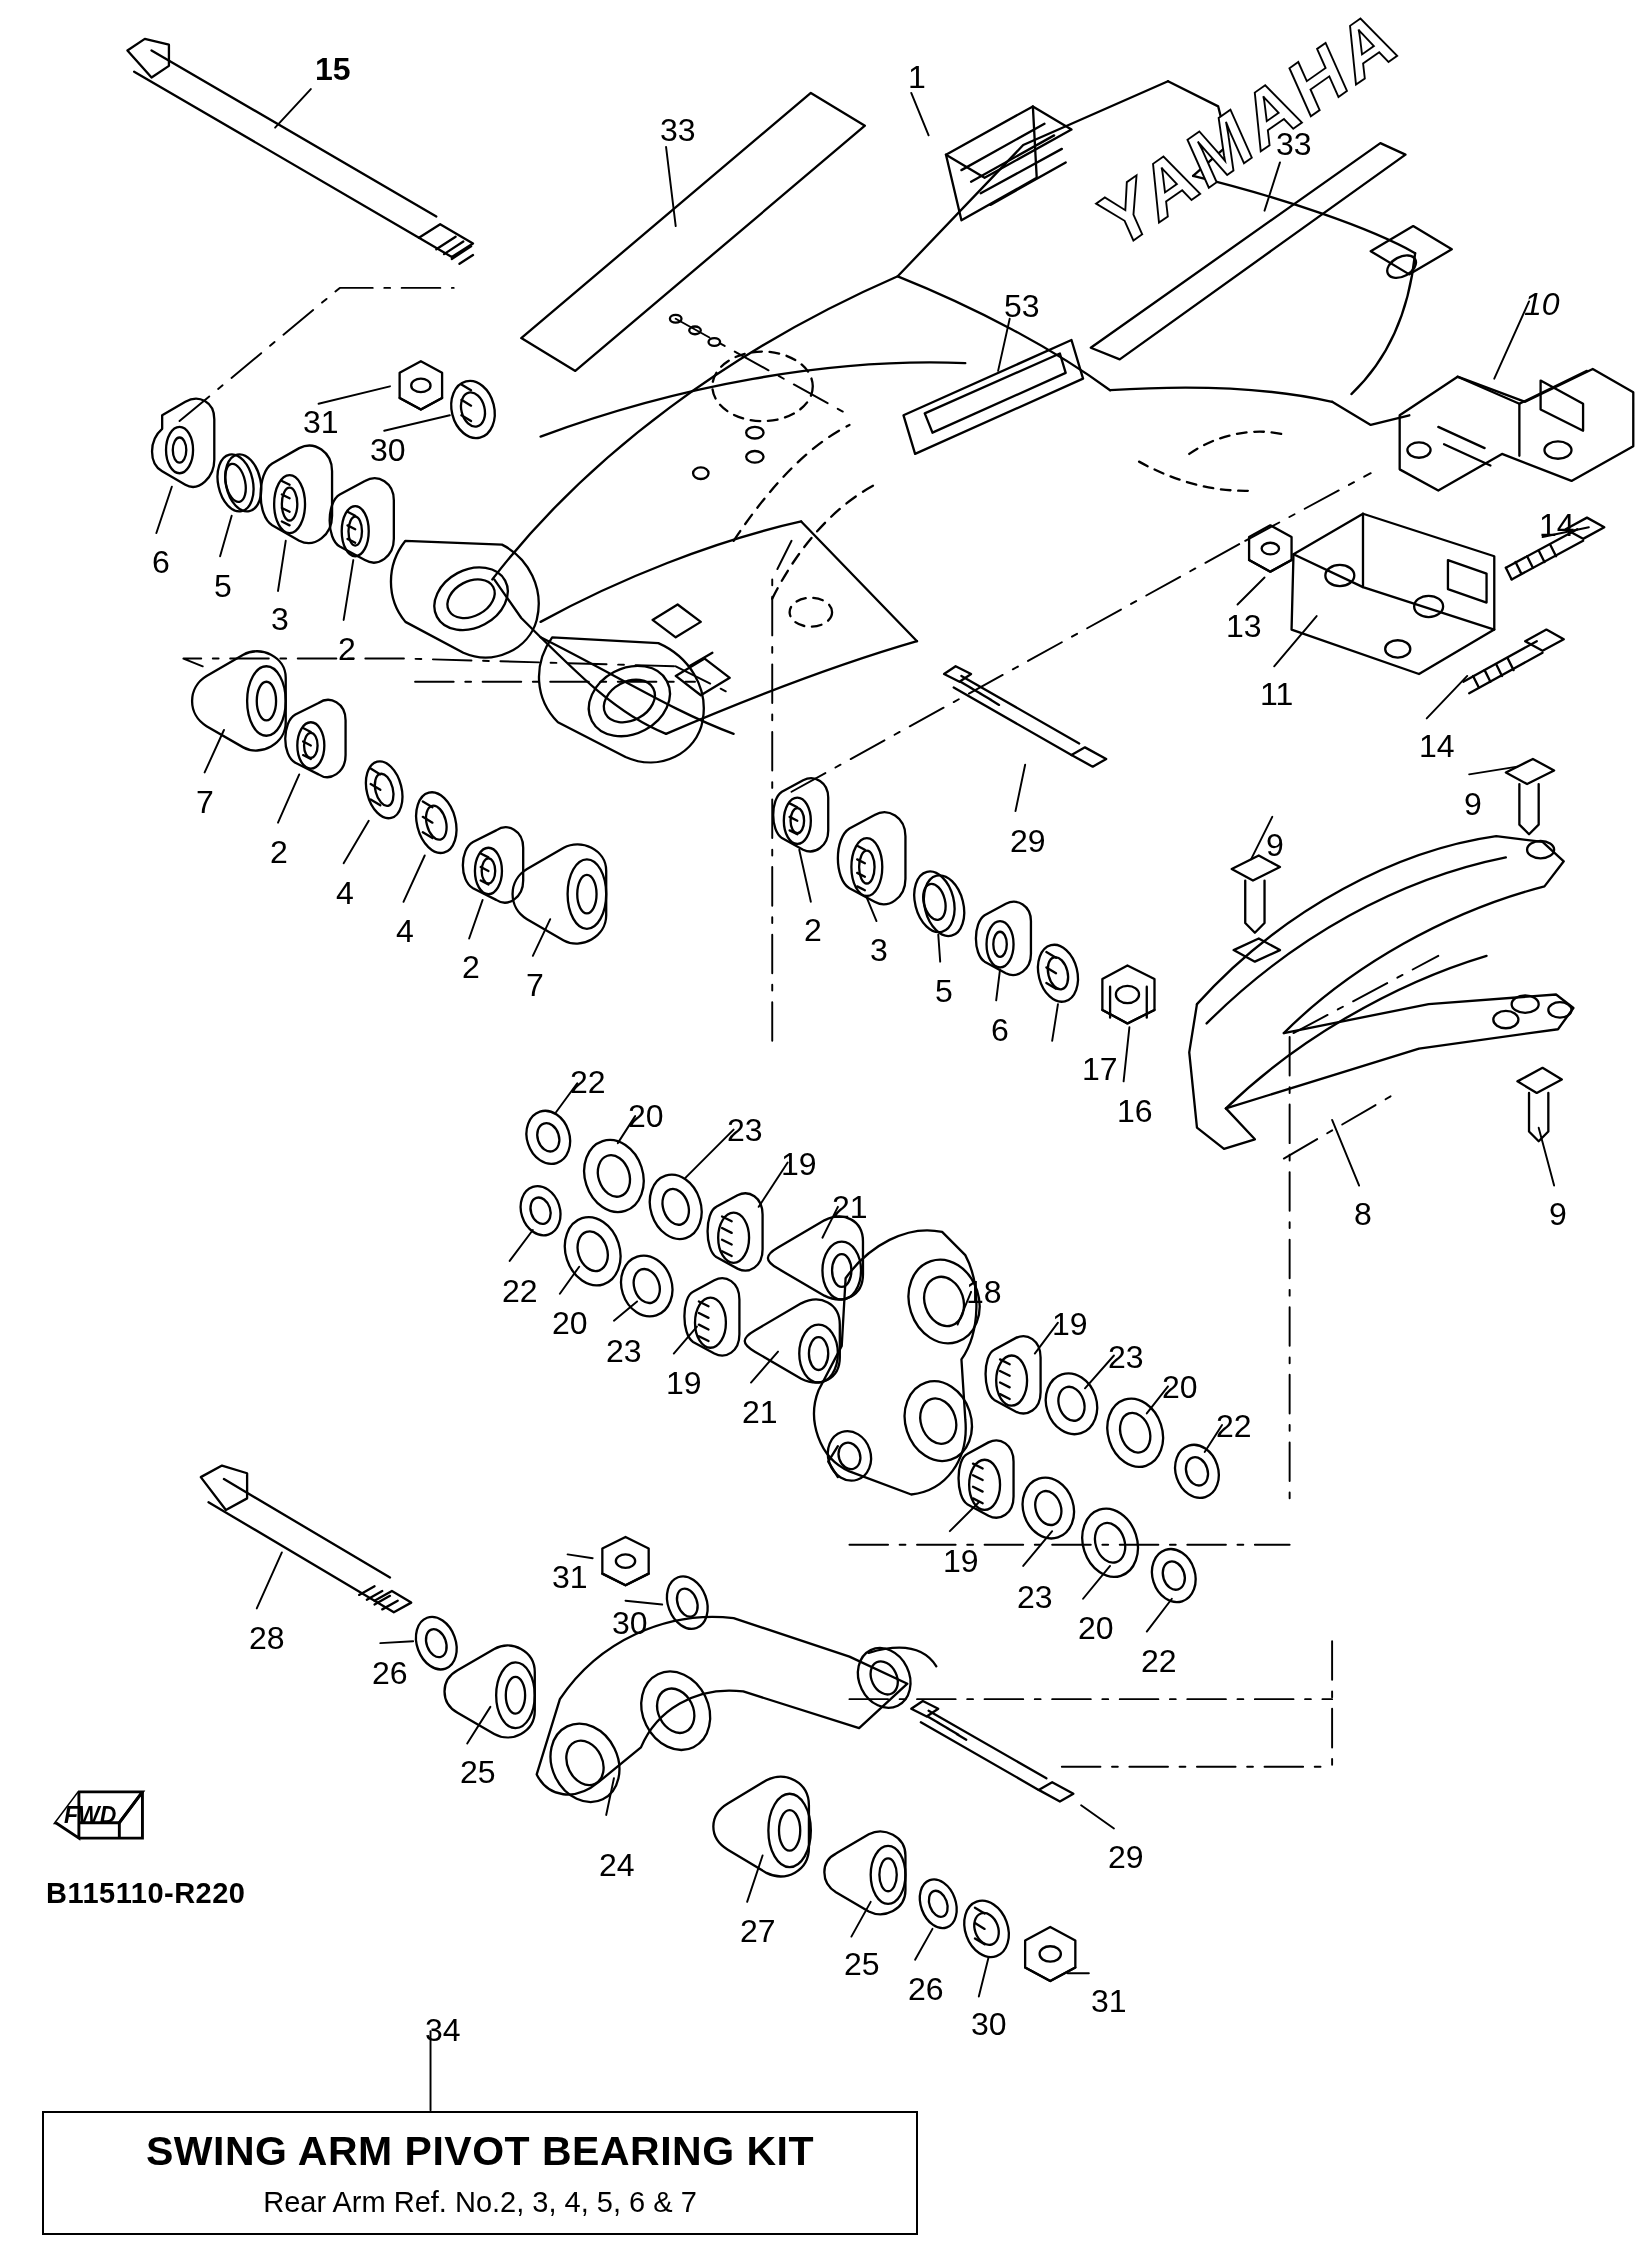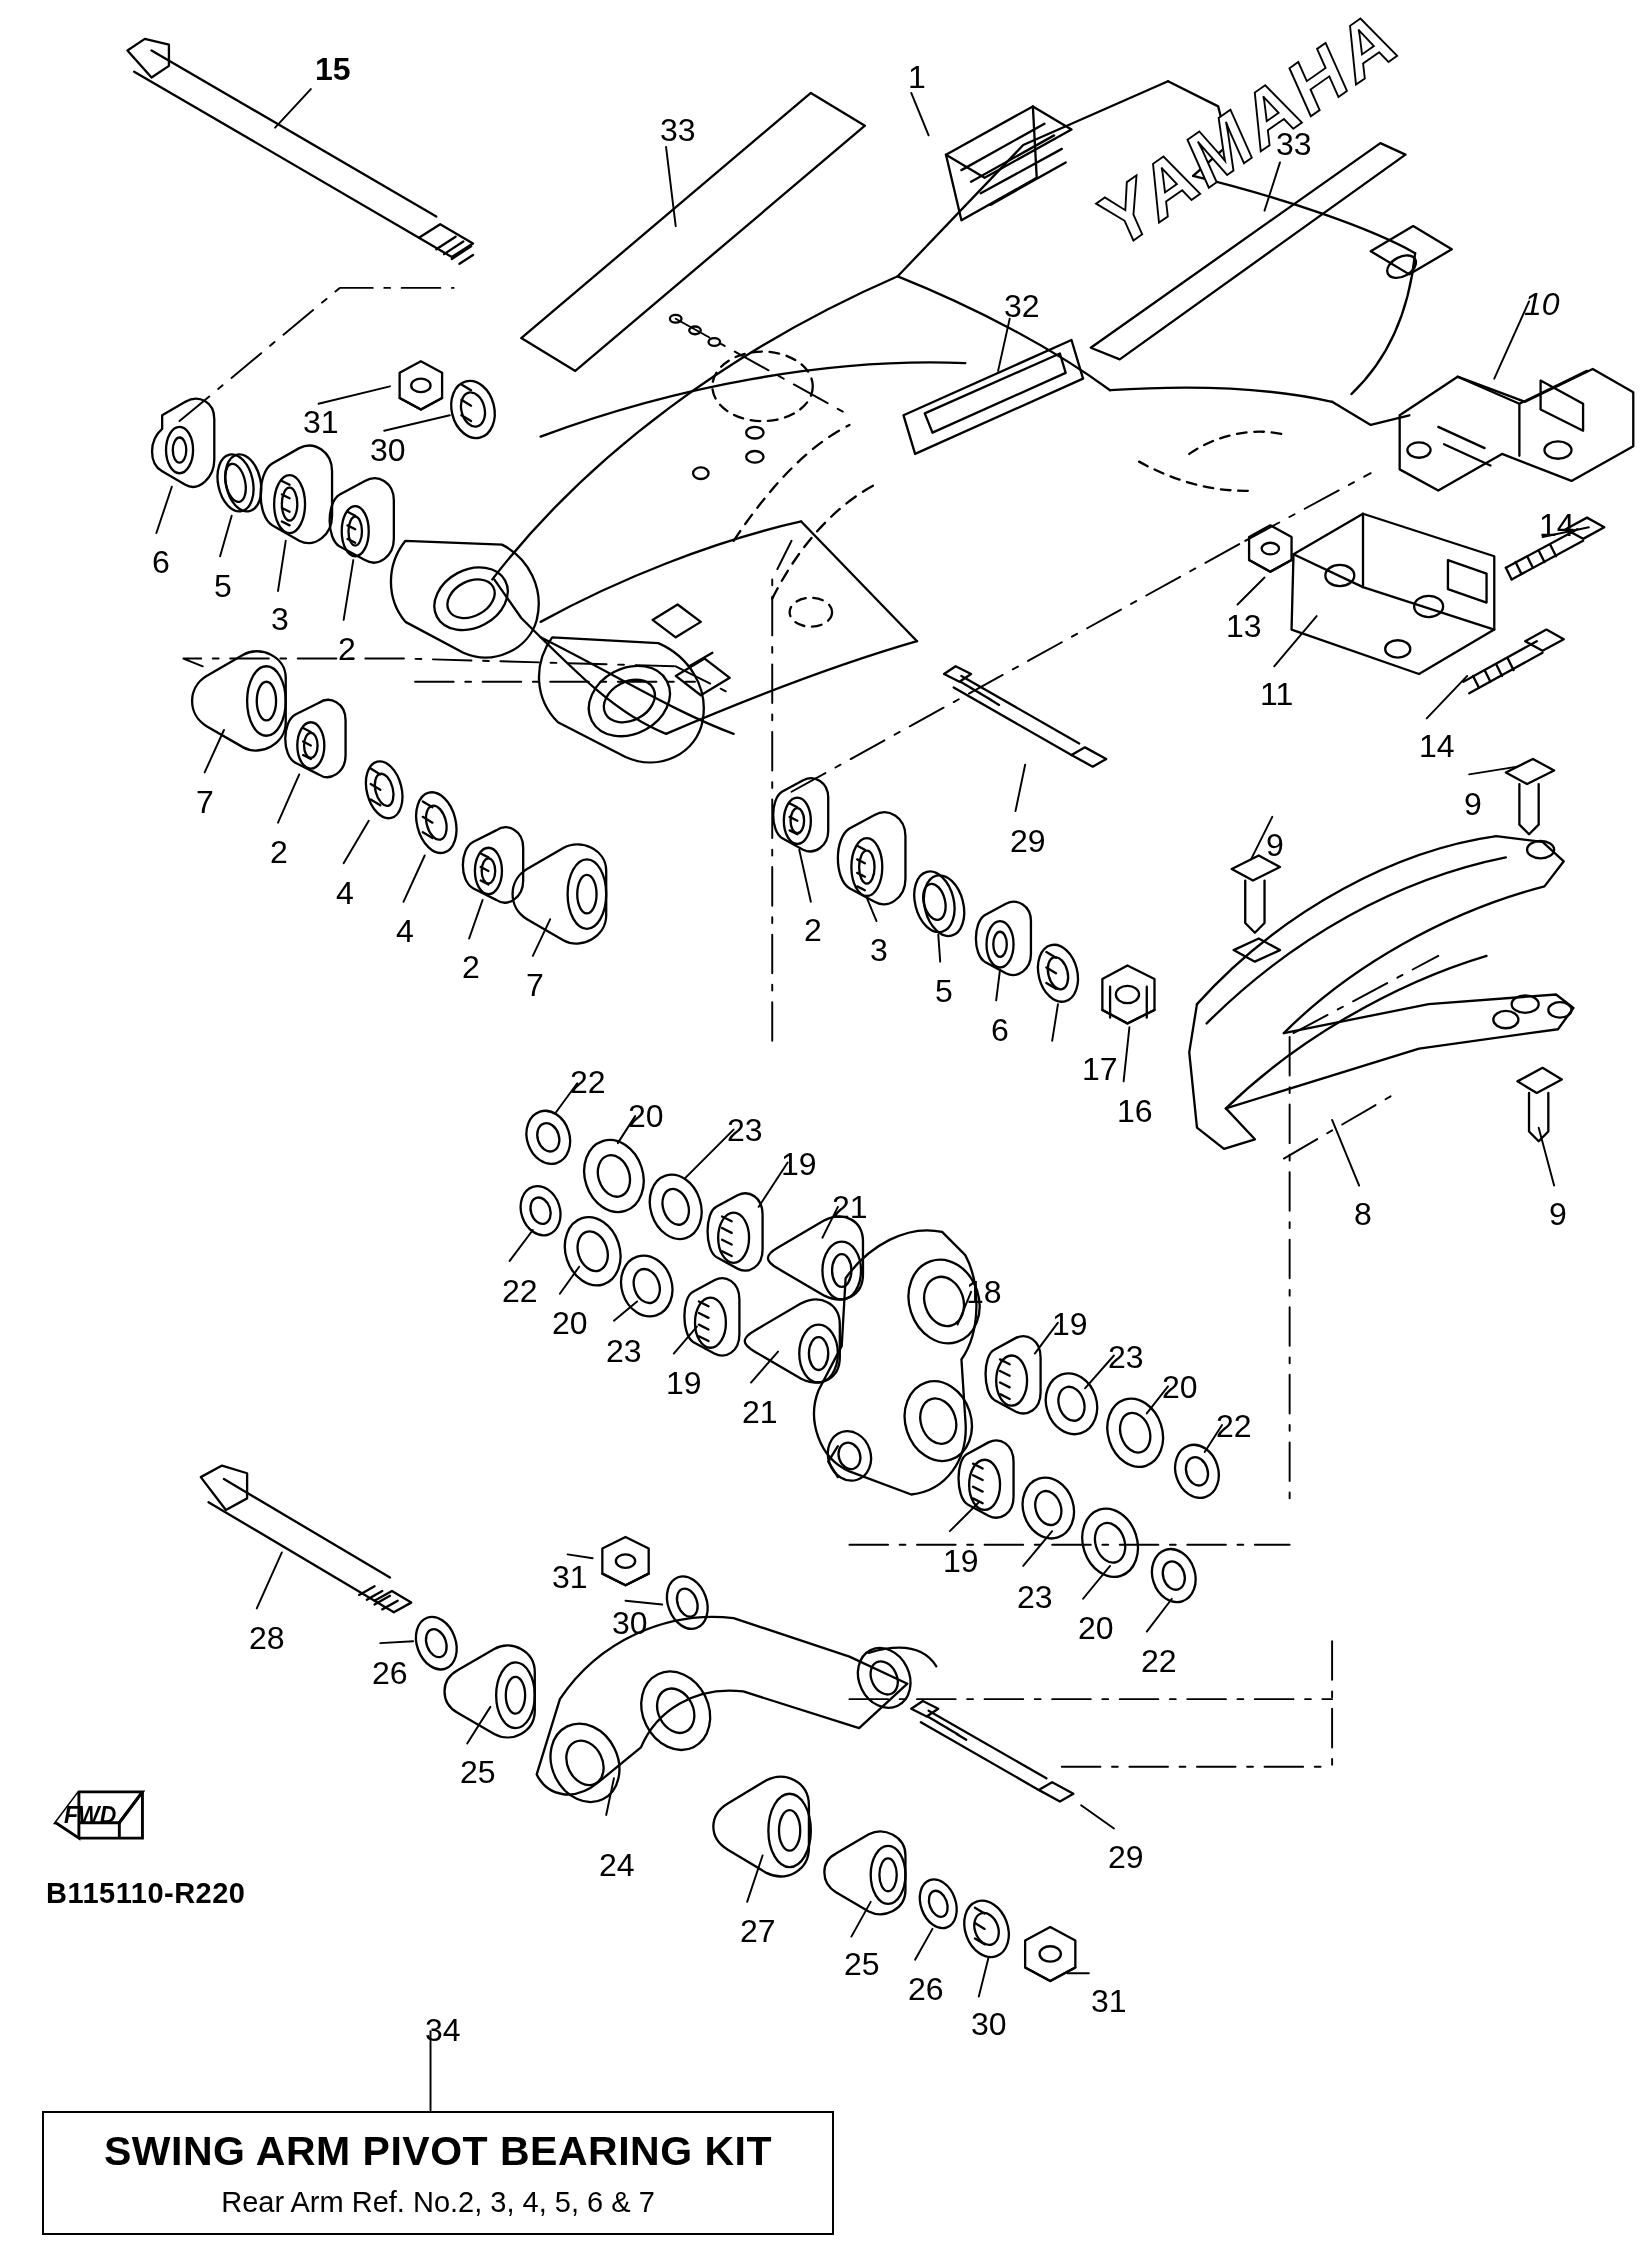--- a/index.html
+++ b/index.html
@@ -40,21 +40,21 @@
     font-size: 29px;
     font-weight: bold;
     letter-spacing: 0.5px;
     color: #000000;
     white-space: nowrap;
   }
   #kit-box {
     position: absolute;
     left: 42px;
     top: 2111px;
-    width: 792px;
+    width: 876px;
     height: 124px;
     border: 2.9px solid #000000;
     box-sizing: border-box;
     background: #ffffff;
   }
   #kit-title {
     position: absolute;
     left: 0;
     top: 15.4px;
     width: 100%;
@@ -613,21 +613,21 @@
   <div class="partcode" style="left:46px; top:1877px;">B115110-R220</div>
 
   <div style="position:absolute; left:1081px; top:193px; width:367px; height:145px; transform:rotate(-35deg); transform-origin:left top; font-family:'Liberation Sans',sans-serif; font-size:75px; font-weight:bold; font-style:italic; letter-spacing:3.9px; -webkit-text-stroke:1.9px #000; color:#ffffff;">YAMAHA</div>
 
   <div id="callouts">
       <div class="callout" style="left: 315px; top: 53px; font-weight: bold;">15</div>
       <div class="callout" style="left: 660px; top: 114px;">33</div>
       <div class="callout" style="left: 908px; top: 61px;">1</div>
       <div class="callout" style="left: 1276px; top: 128px;">33</div>
       <div class="callout" style="left: 1524px; top: 288px; font-style: italic;">10</div>
-      <div class="callout" style="left: 1004px; top: 290px;">32</div>
+      <div class="callout" style="left: 1004px; top: 290px;">53</div>
       <div class="callout" style="left: 303px; top: 406px;">31</div>
       <div class="callout" style="left: 370px; top: 434px;">30</div>
       <div class="callout" style="left: 1539px; top: 509px;">14</div>
       <div class="callout" style="left: 1226px; top: 610px;">13</div>
       <div class="callout" style="left: 1260px; top: 678px;">11</div>
       <div class="callout" style="left: 1419px; top: 730px;">14</div>
       <div class="callout" style="left: 152px; top: 546px;">6</div>
       <div class="callout" style="left: 214px; top: 570px;">5</div>
       <div class="callout" style="left: 271px; top: 603px;">3</div>
       <div class="callout" style="left: 338px; top: 633px;">2</div>

